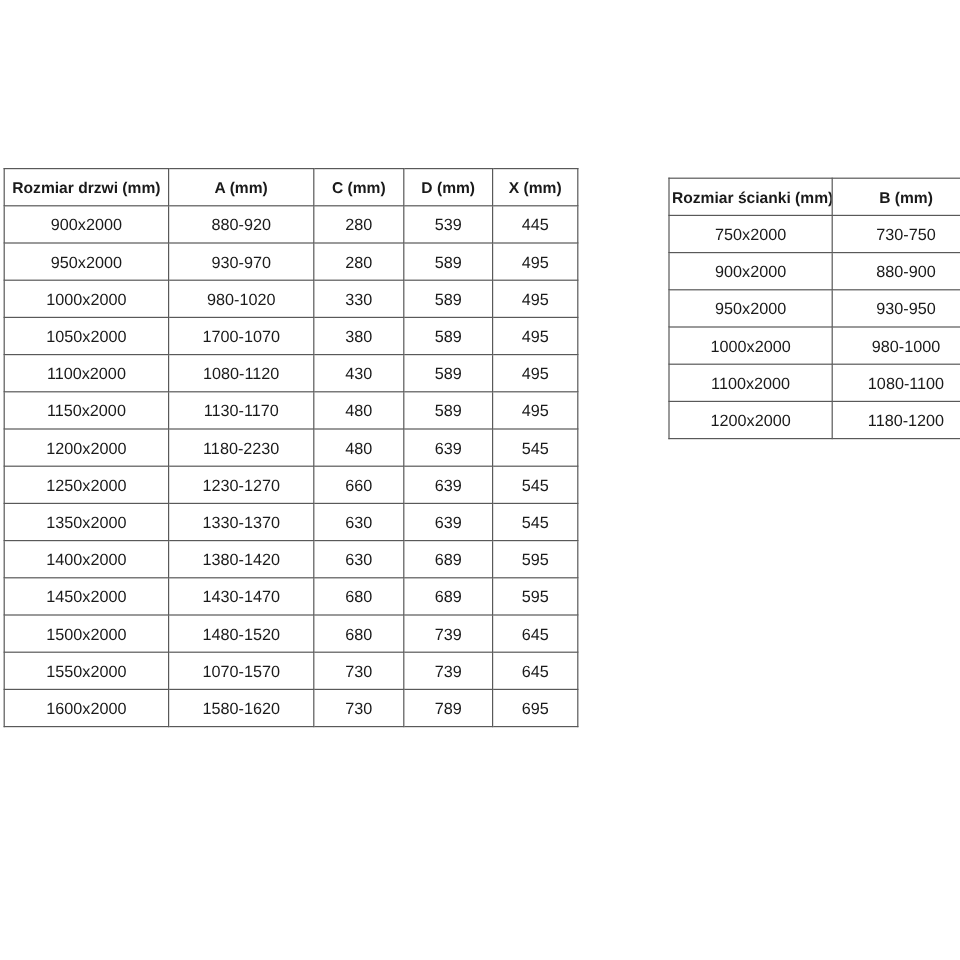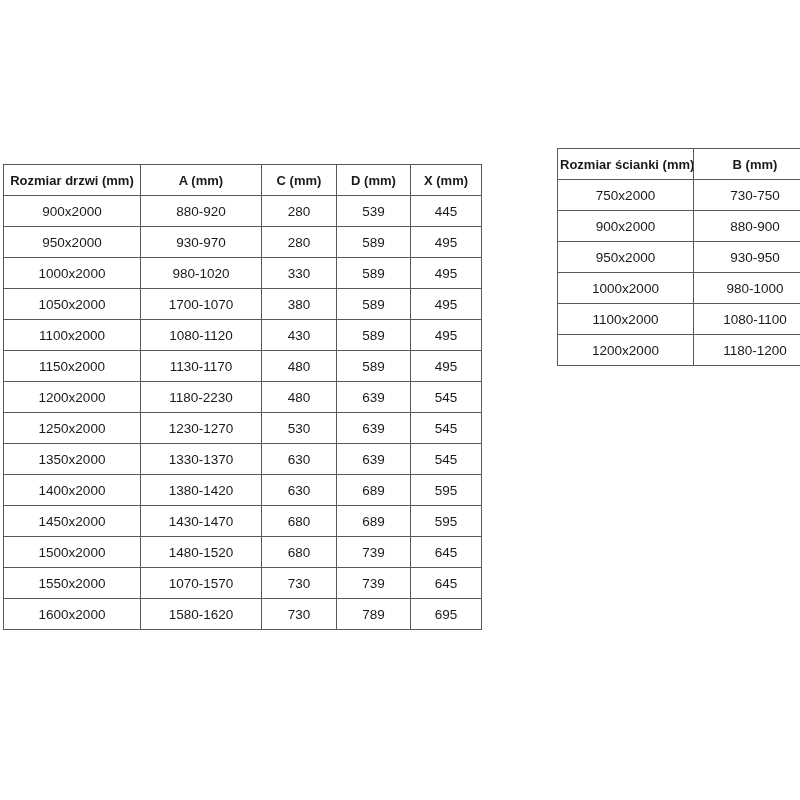--- a/index.html
+++ b/index.html
@@ -21,21 +21,21 @@
     color: var(--text-color);
   }
   table {
     position: absolute;
     border-collapse: collapse;
     table-layout: fixed;
     background: var(--bg-color);
   }
   #doors-table {
     left: 3px;
-    top: 164px;
+    top: 140px;
     width: 478px;
   }
   #walls-table {
     left: 557px;
     top: 148px;
     width: 259px;
   }
   th, td {
     border: 1px solid var(--border-color);
     text-align: center;
@@ -120,21 +120,21 @@
       <tr>
         <td>1200x2000</td>
         <td>1180-2230</td>
         <td>480</td>
         <td>639</td>
         <td>545</td>
       </tr>
       <tr>
         <td>1250x2000</td>
         <td>1230-1270</td>
-        <td>530</td>
+        <td>660</td>
         <td>639</td>
         <td>545</td>
       </tr>
       <tr>
         <td>1350x2000</td>
         <td>1330-1370</td>
         <td>630</td>
         <td>639</td>
         <td>545</td>
       </tr>

